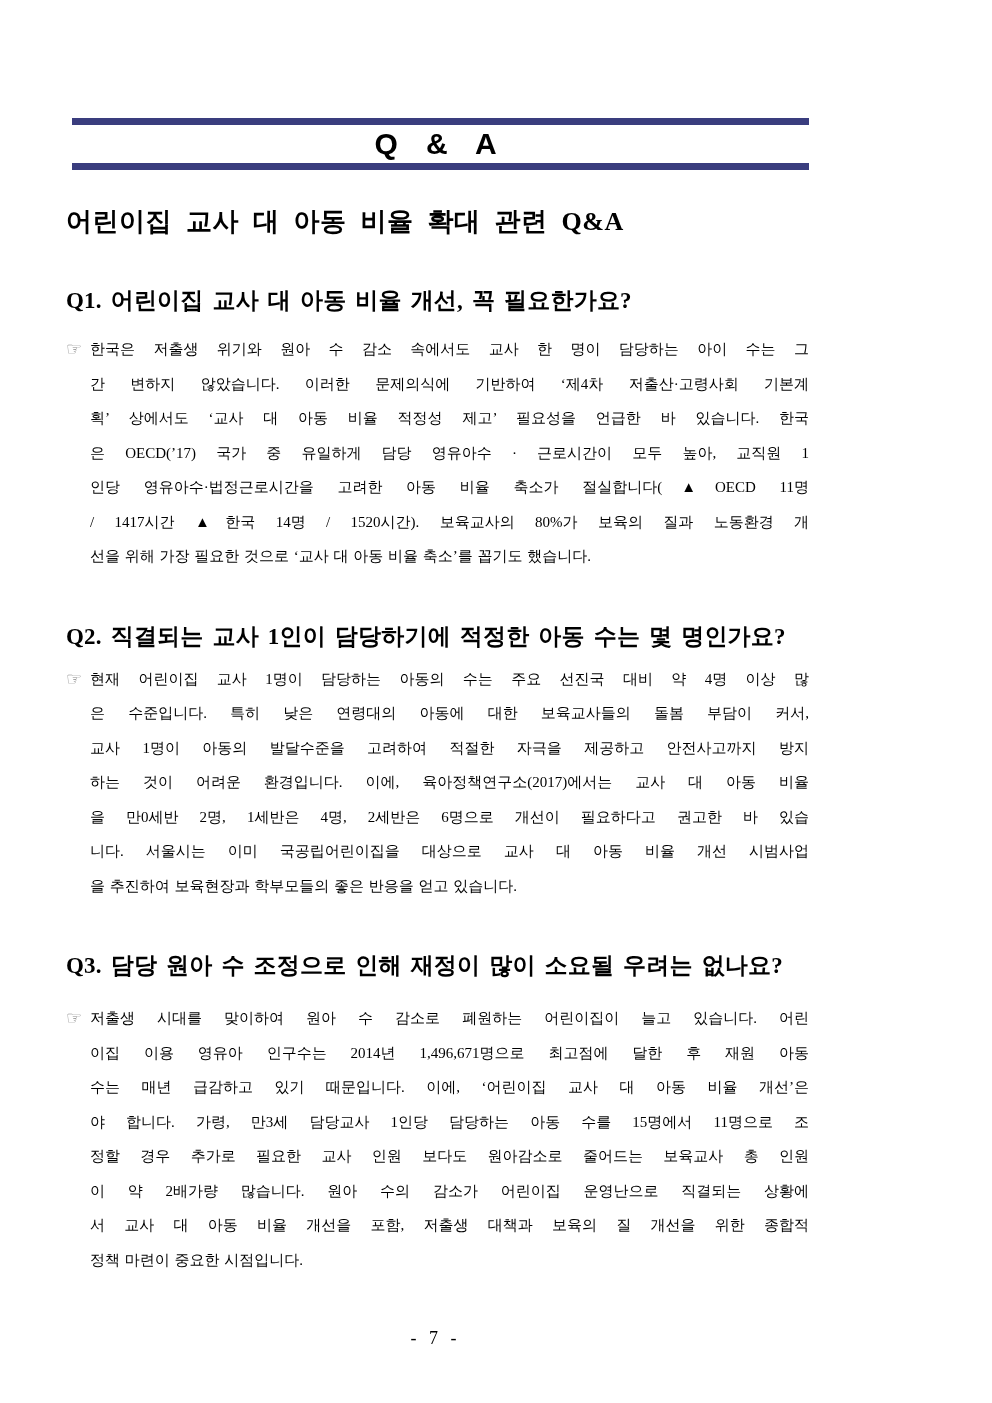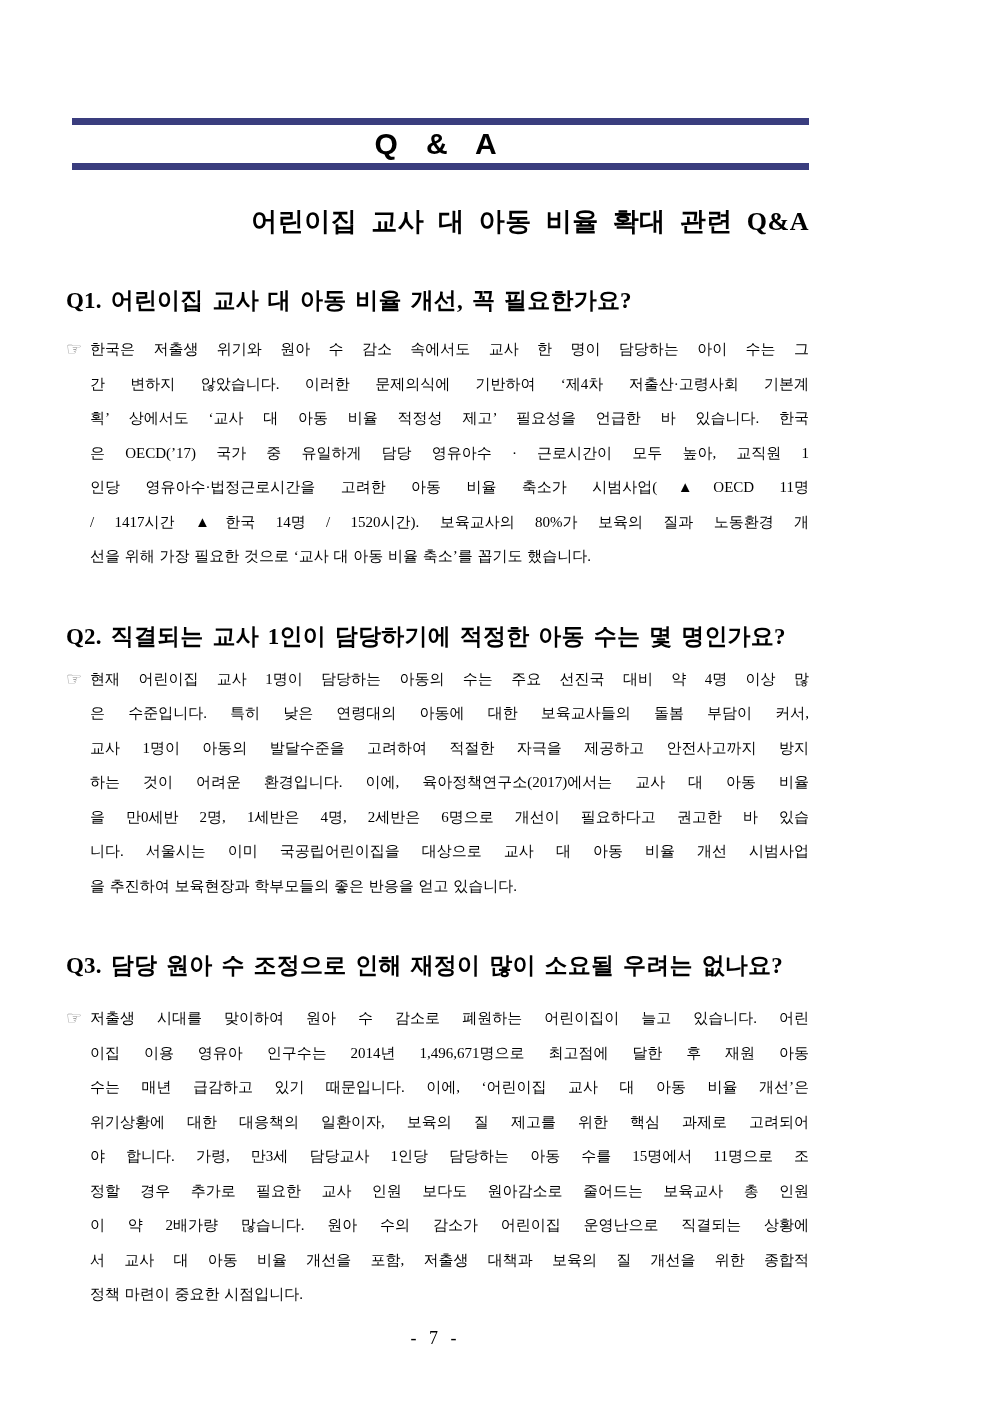--- a/index.html
+++ b/index.html
@@ -36,21 +36,21 @@
     font-size: 30px;
     line-height: 38px;
     height: 38px;
     text-align: center;
     letter-spacing: 10px;
     color: #000000;
   }
   
   .doc-title {
     margin-top: 36px;
-    text-align: right;
+    text-align: left;
     font-weight: bold;
     font-size: 26px;
     line-height: 32px;
     word-spacing: 7px;
     letter-spacing: 0.5px;
   }
   
   .question {
     margin-top: 48px;
     font-weight: bold;
@@ -115,21 +115,21 @@
 
   <div class="section">
     <div class="question">Q1. 어린이집 교사 대 아동 비율 개선, 꼭 필요한가요?</div>
     <div class="answer">
       <span class="marker">☞</span>
       <div class="answer-body">
         <div class="ln">한국은 저출생 위기와 원아 수 감소 속에서도 교사 한 명이 담당하는 아이 수는 그</div>
         <div class="ln">간 변하지 않았습니다. 이러한 문제의식에 기반하여 ‘제4차 저출산·고령사회 기본계</div>
         <div class="ln">획’ 상에서도 ‘교사 대 아동 비율 적정성 제고’ 필요성을 언급한 바 있습니다. 한국</div>
         <div class="ln">은 OECD(’17) 국가 중 유일하게 담당 영유아수 · 근로시간이 모두 높아, 교직원 1</div>
-        <div class="ln">인당 영유아수·법정근로시간을 고려한 아동 비율 축소가 시범사업(▲OECD 11명</div>
+        <div class="ln">인당 영유아수·법정근로시간을 고려한 아동 비율 축소가 절실합니다(▲OECD 11명</div>
         <div class="ln">/ 1417시간 ▲한국 14명 / 1520시간). 보육교사의 80%가 보육의 질과 노동환경 개</div>
         <div class="ln last">선을 위해 가장 필요한 것으로 ‘교사 대 아동 비율 축소’를 꼽기도 했습니다.</div>
       </div>
     </div>
   </div>
 
   <div class="section">
     <div class="question">Q2. 직결되는 교사 1인이 담당하기에 적정한 아동 수는 몇 명인가요?</div>
     <div class="answer" style="margin-top: 10px;">
       <span class="marker">☞</span>
@@ -146,21 +146,20 @@
   </div>
 
   <div class="section">
     <div class="question">Q3. 담당 원아 수 조정으로 인해 재정이 많이 소요될 우려는 없나요?</div>
     <div class="answer" style="margin-top: 20px;">
       <span class="marker">☞</span>
       <div class="answer-body">
         <div class="ln">저출생 시대를 맞이하여 원아 수 감소로 폐원하는 어린이집이 늘고 있습니다. 어린</div>
         <div class="ln">이집 이용 영유아 인구수는 2014년 1,496,671명으로 최고점에 달한 후 재원 아동</div>
         <div class="ln">수는 매년 급감하고 있기 때문입니다. 이에, ‘어린이집 교사 대 아동 비율 개선’은</div>
-        <div class="ln">위기상황에 대한 대응책의 일환이자, 보육의 질 제고를 위한 핵심 과제로 고려되어</div>
         <div class="ln">야 합니다. 가령, 만3세 담당교사 1인당 담당하는 아동 수를 15명에서 11명으로 조</div>
         <div class="ln">정할 경우 추가로 필요한 교사 인원 보다도 원아감소로 줄어드는 보육교사 총 인원</div>
         <div class="ln">이 약 2배가량 많습니다. 원아 수의 감소가 어린이집 운영난으로 직결되는 상황에</div>
         <div class="ln">서 교사 대 아동 비율 개선을 포함, 저출생 대책과 보육의 질 개선을 위한 종합적</div>
         <div class="ln last">정책 마련이 중요한 시점입니다.</div>
       </div>
     </div>
   </div>
 
   <div class="footer">- 7 -</div>

